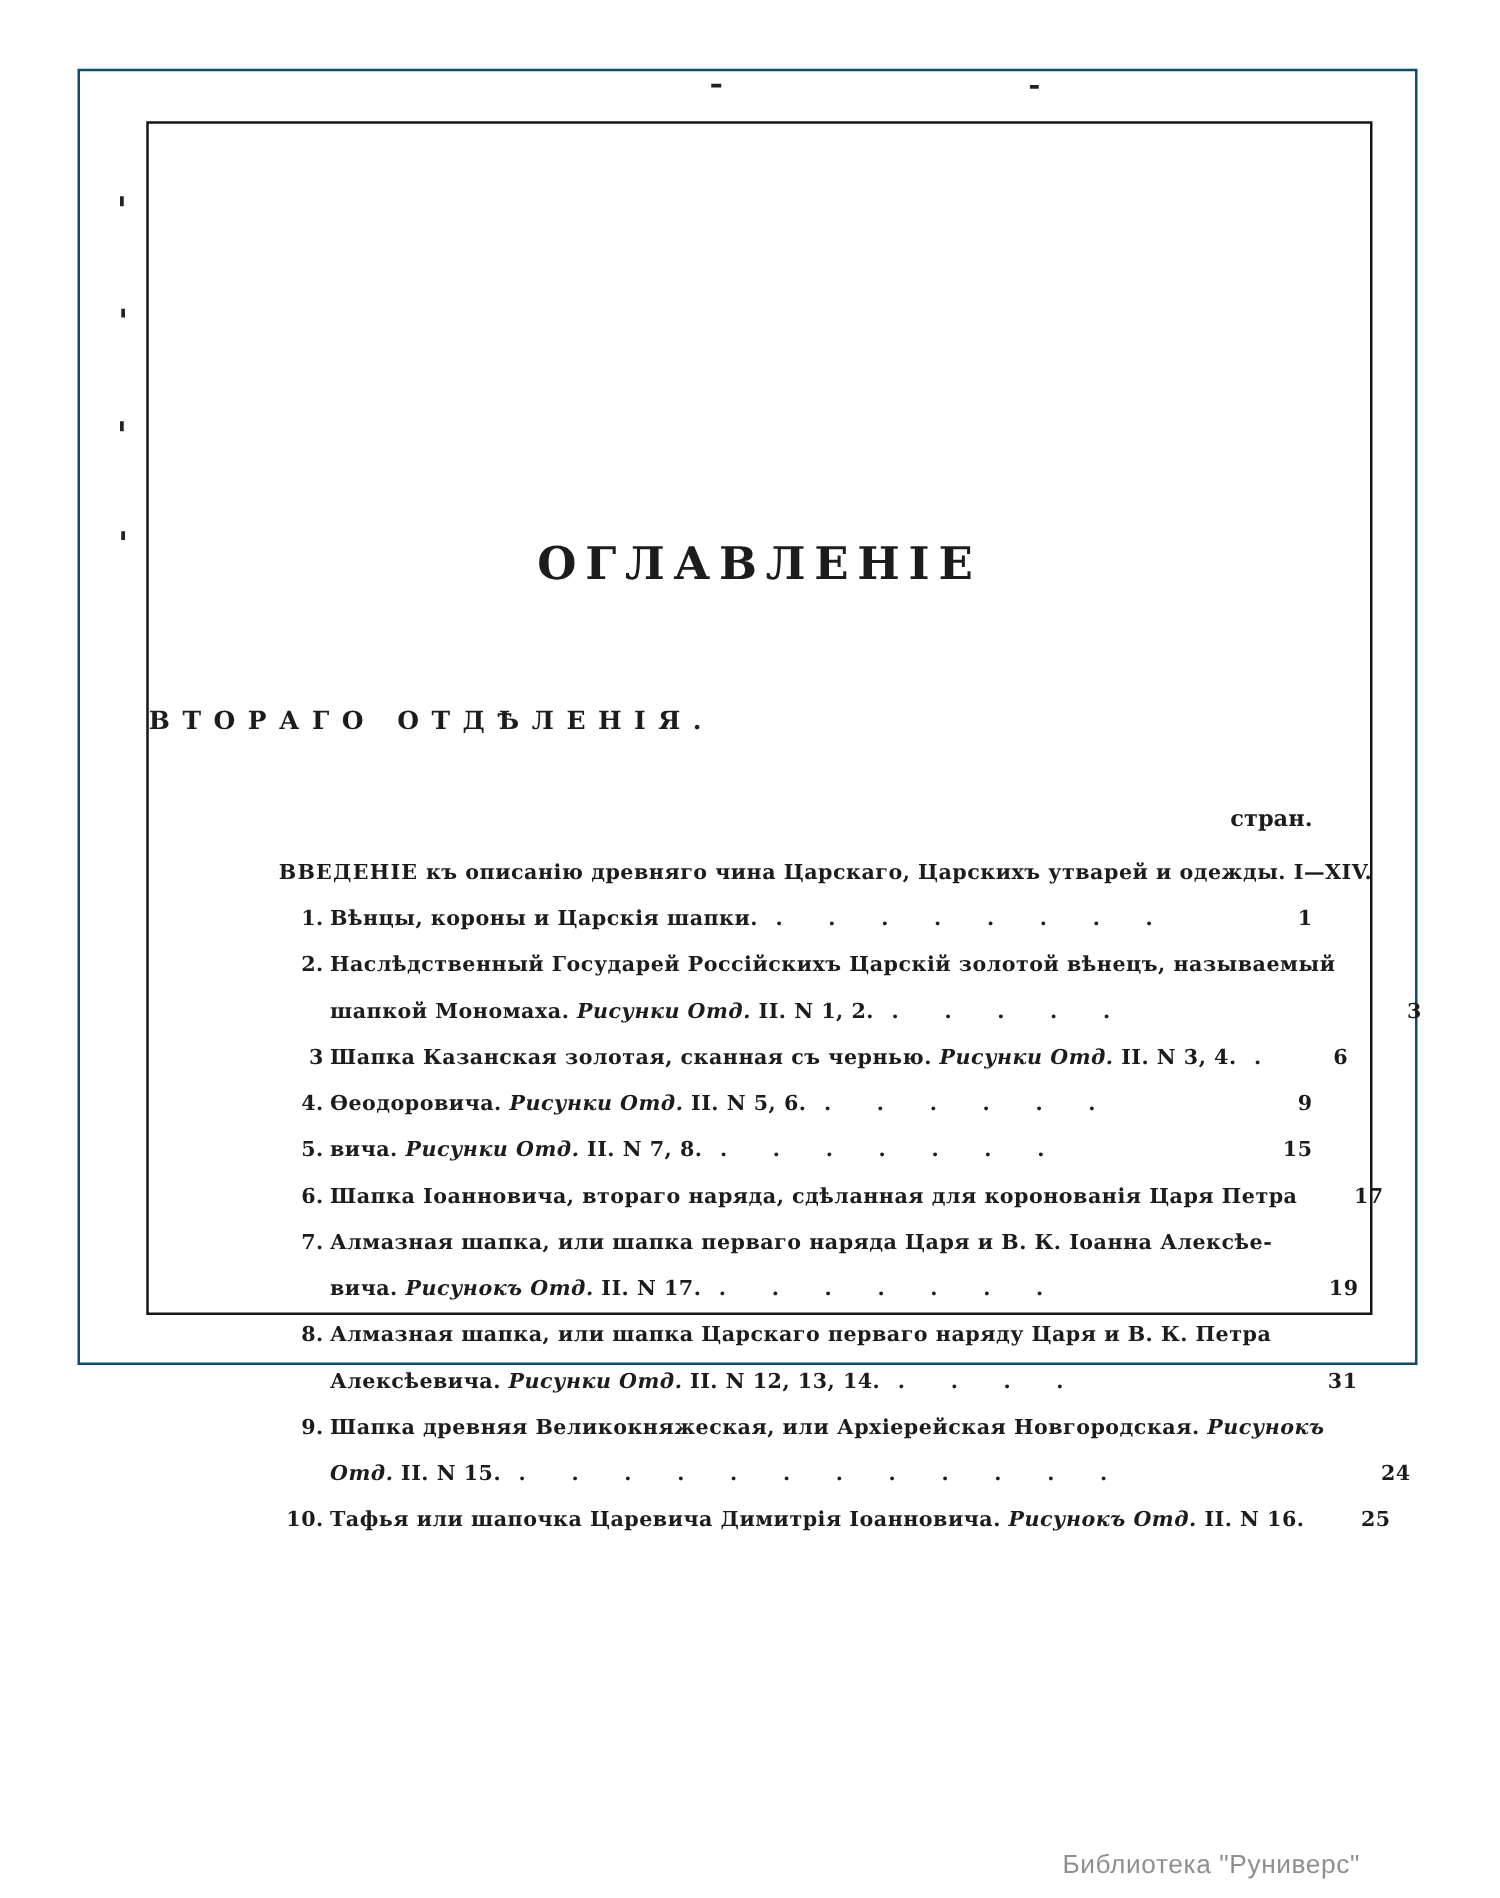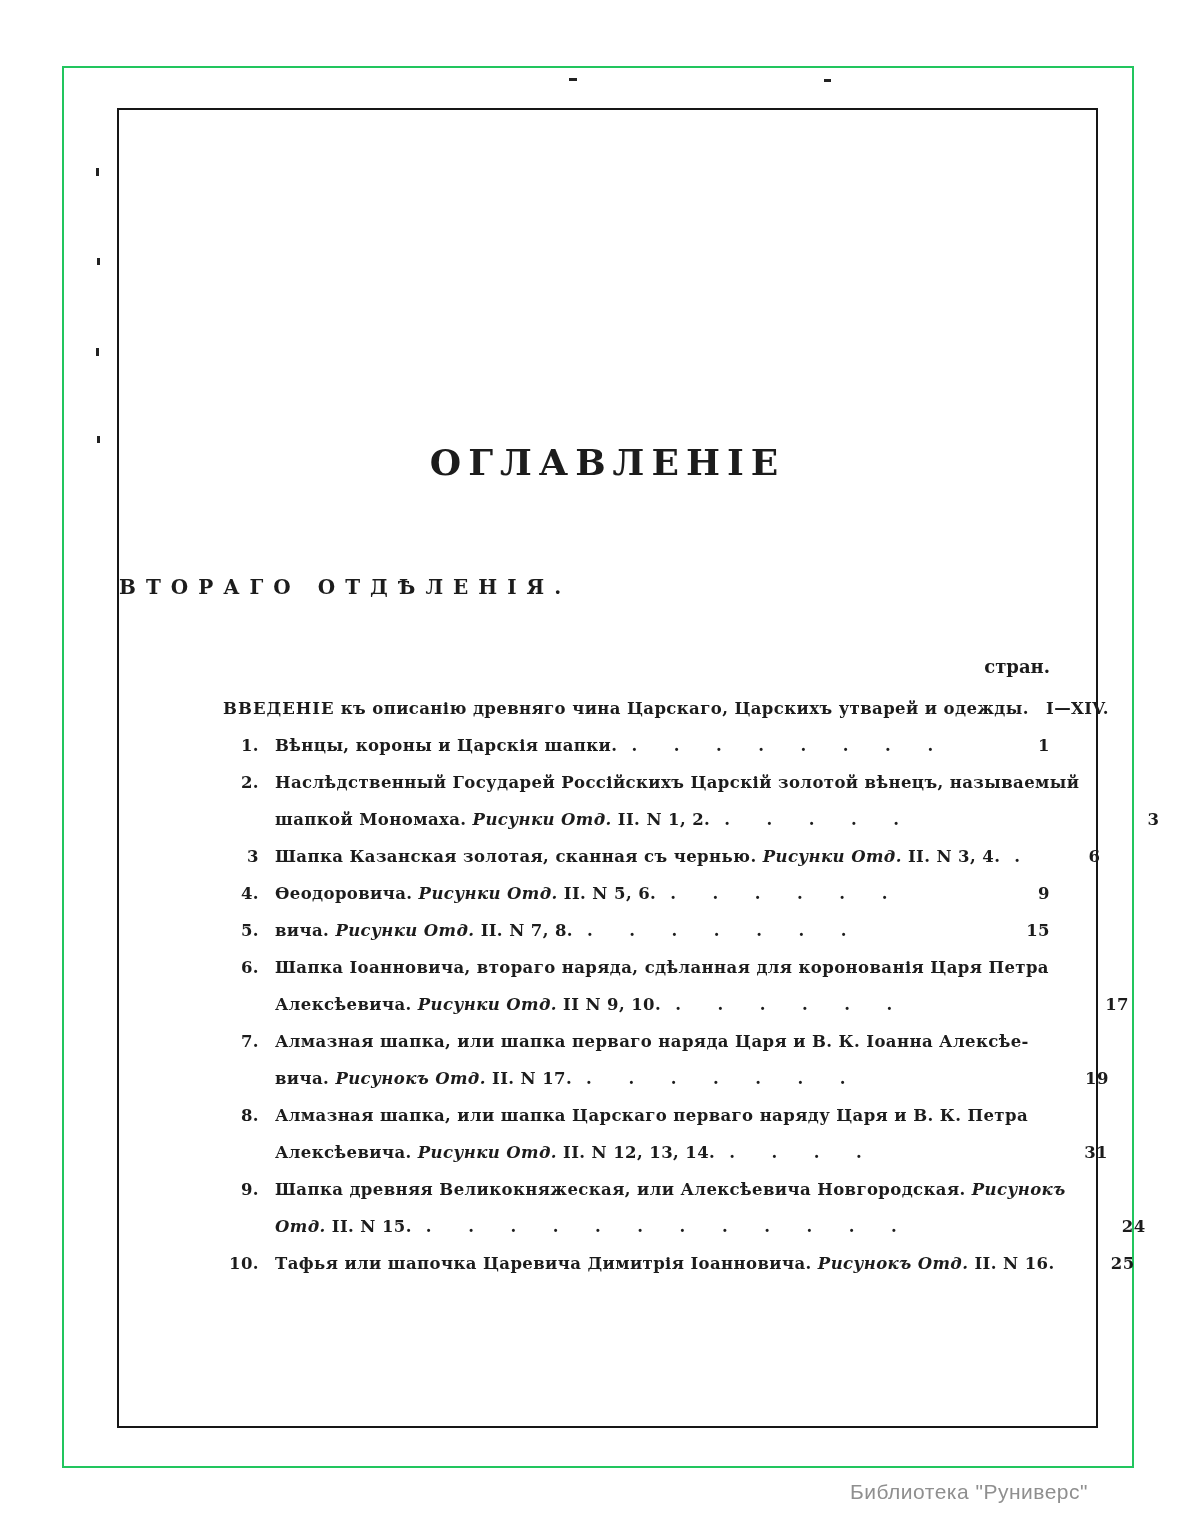--- a/index.html
+++ b/index.html
@@ -9,24 +9,24 @@
     height: 1518px;
     background: #ffffff;
     font-family: "DejaVu Serif", "DejaVu Sans", serif;
     color: #1c1c1c;
     overflow: hidden;
     position: relative;
   }
   .outer-border {
     position: absolute;
     left: 62px;
-    top: 66px;
+    top: 55px;
     width: 1072px;
-    height: 1402px;
-    border: 2px solid #22c55e;
+    height: 1037px;
+    border: 2px solid #0c4a6e;
     box-sizing: border-box;
   }
   .inner-border {
     position: absolute;
     left: 53px;
     top: 40px;
     right: 34px;
     bottom: 38px;
     border: 2px solid #161616;
     box-sizing: border-box;
@@ -61,21 +61,21 @@
   }
   .toc {
     margin: 14px 46px 0 104px;
     font-size: 16.5px;
     font-weight: bold;
     letter-spacing: 0.4px;
   }
   .row {
     display: grid;
     grid-template-columns: 36px 1fr 64px;
-    column-gap: 16px;
+    column-gap: 5px;
     line-height: 37px;
   }
   .row.intro {
     grid-template-columns: 1fr 64px;
   }
   .num {
     text-align: right;
   }
   .txt .line {
     white-space: nowrap;
@@ -162,21 +162,20 @@
             <div class="num">5.</div>
             <div class="txt">
               <div class="line"><span>вича. </span><span class="it">Рисунки Отд.</span><span> II. N 7, 8.</span><span class="dots">. . . . . . .</span></div>
             </div>
             <div class="pg">15</div>
           </div>
           <div class="row">
             <div class="num">6.</div>
             <div class="txt">
               <div class="line"><span>Шапка Іоанновича, втораго наряда, сдѣланная для коронованія Царя Петра</span></div>
-              <div class="line"><span>Алексѣевича. </span><span class="it">Рисунки Отд.</span><span> II N 9, 10.</span><span class="dots">. . . . . .</span></div>
             </div>
             <div class="pg">17</div>
           </div>
           <div class="row">
             <div class="num">7.</div>
             <div class="txt">
               <div class="line"><span>Алмазная шапка, или шапка перваго наряда Царя и В. К. Іоанна Алексѣе-</span></div>
               <div class="line"><span>вича. </span><span class="it">Рисунокъ Отд.</span><span> II. N 17.</span><span class="dots">. . . . . . .</span></div>
             </div>
             <div class="pg">19</div>
@@ -185,21 +184,21 @@
             <div class="num">8.</div>
             <div class="txt">
               <div class="line"><span>Алмазная шапка, или шапка Царскаго перваго наряду Царя и В. К. Петра</span></div>
               <div class="line"><span>Алексѣевича. </span><span class="it">Рисунки Отд.</span><span> II. N 12, 13, 14.</span><span class="dots">. . . .</span></div>
             </div>
             <div class="pg">31</div>
           </div>
           <div class="row">
             <div class="num">9.</div>
             <div class="txt">
-              <div class="line"><span>Шапка древняя Великокняжеская, или Алексѣевича Новгородская. </span><span class="it">Рисунокъ</span></div>
+              <div class="line"><span>Шапка древняя Великокняжеская, или Архіерейская Новгородская. </span><span class="it">Рисунокъ</span></div>
               <div class="line"><span class="it">Отд.</span><span> II. N 15.</span><span class="dots">. . . . . . . . . . . .</span></div>
             </div>
             <div class="pg">24</div>
           </div>
           <div class="row">
             <div class="num">10.</div>
             <div class="txt">
               <div class="line"><span>Тафья или шапочка Царевича Димитрія Іоанновича. </span><span class="it">Рисунокъ Отд.</span><span> II. N 16.</span></div>
             </div>
             <div class="pg">25</div>

